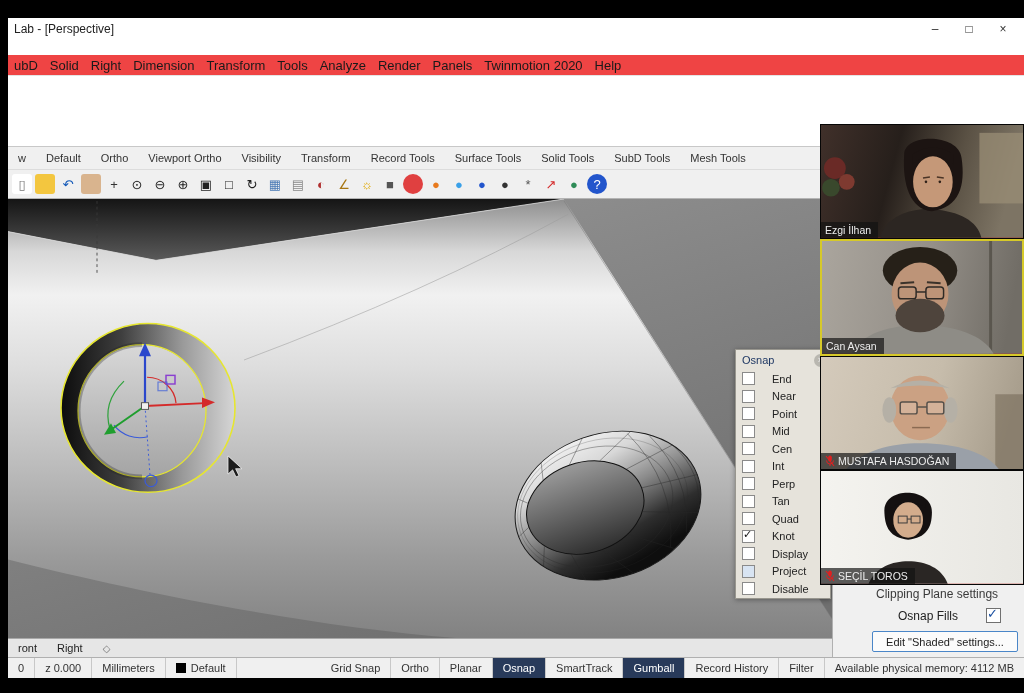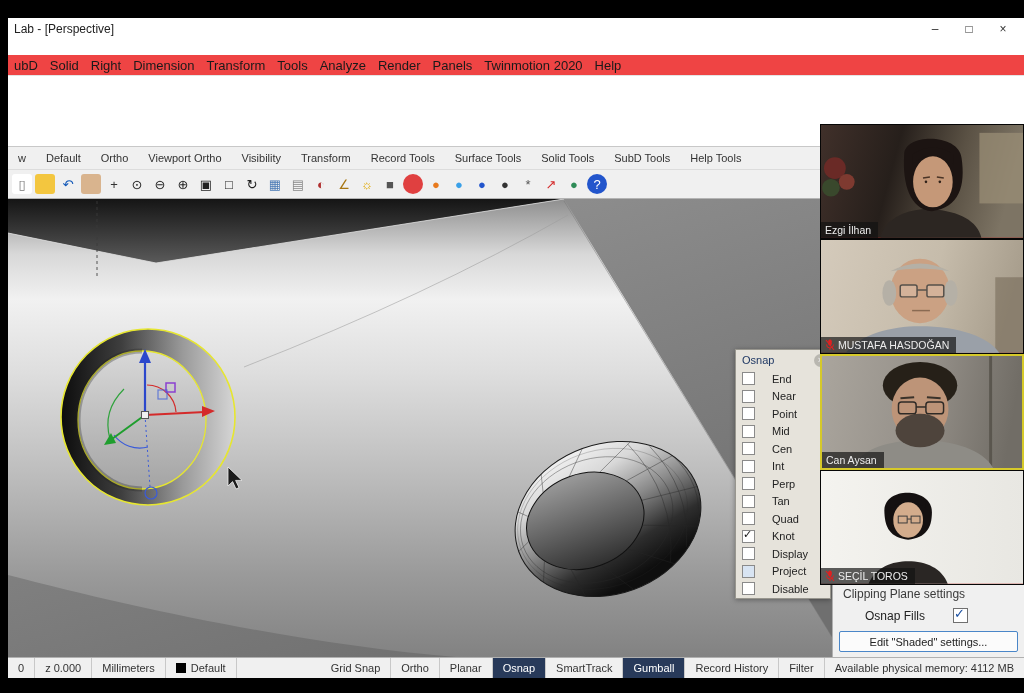--- a/index.html
+++ b/index.html
@@ -29,21 +29,21 @@
   
   .main{flex:1;display:flex;min-height:0;}
   .viewport-col{width:824px;display:flex;flex-direction:column;flex:none;}
   .viewport{position:relative;flex:1;background:#8f8f8f;overflow:hidden;}
   .scene{position:absolute;left:0;top:0;width:100%;height:100%;}
   .vtabs{height:18px;background:#e6e6e6;border-top:1px solid #a8a8a8;display:flex;align-items:center;
          font-size:11px;color:#222;gap:20px;padding-left:10px;flex:none;}
   .vtab-icon{color:#777;font-size:10px;}
 
   .sidebar{flex:1;background:#f0f0f0;border-left:1px solid #b0b0b0;position:relative;}
-  .sidebar-content{position:absolute;left:0;right:0;bottom:5px;}
+  .sidebar-content{position:absolute;left:0;right:0;bottom:5px;padding-left:33px;}
   .clip-title{font-size:12px;color:#3a3a3a;margin:0 0 7px 10px;}
   .showfills-row{display:flex;align-items:center;margin-left:32px;font-size:12px;color:#222;gap:28px;}
   .cb2{width:13px;height:13px;background:#fff;border:1px solid #707070;position:relative;flex:none;}
   .showfills-row[data-checked="true"] .cb2::after{content:"✓";position:absolute;top:-3px;left:0;
          font-size:13px;color:#1a4fa0;}
   .edit-btn{display:block;margin:8px 6px 0 6px;width:calc(100% - 12px);height:21px;background:#fbfbfb;
          border:1px solid #4a86c8;border-radius:2px;font-size:11px;color:#222;
          font-family:"Liberation Sans",sans-serif;}
 
   
@@ -114,21 +114,21 @@
     <span class="ttab" data-name="toolbar-tab-view">w</span>
     <span class="ttab" data-name="toolbar-tab-display">Default</span>
     <span class="ttab" data-name="toolbar-tab-select">Ortho</span>
     <span class="ttab" data-name="toolbar-tab-viewport-layout">Viewport Ortho</span>
     <span class="ttab" data-name="toolbar-tab-visibility">Visibility</span>
     <span class="ttab" data-name="toolbar-tab-transform">Transform</span>
     <span class="ttab" data-name="toolbar-tab-curve-tools">Record Tools</span>
     <span class="ttab" data-name="toolbar-tab-surface-tools">Surface Tools</span>
     <span class="ttab" data-name="toolbar-tab-solid-tools">Solid Tools</span>
     <span class="ttab" data-name="toolbar-tab-subd-tools">SubD Tools</span>
-    <span class="ttab" data-name="toolbar-tab-mesh-tools">Help Tools</span>
+    <span class="ttab" data-name="toolbar-tab-mesh-tools">Mesh Tools</span>
   </div>
 
   <div class="iconrow" data-name="toolbar-icons">
       <span class="icon" data-name="new-file-icon" style="color: rgb(119, 119, 119); background: rgb(255, 255, 255);">▯</span>
       <span class="icon" data-name="open-folder-icon" style="color: rgb(51, 51, 51); background: rgb(243, 198, 63);"></span>
       <span class="icon" data-name="undo-icon" style="color: rgb(18, 88, 184);">↶</span>
       <span class="icon" data-name="pan-hand-icon" style="color: rgb(51, 51, 51); background: rgb(217, 180, 142);"></span>
       <span class="icon" data-name="move-icon" style="color: rgb(51, 51, 51);">+</span>
       <span class="icon" data-name="zoom-dynamic-icon" style="color: rgb(34, 34, 34);">⊙</span>
       <span class="icon" data-name="zoom-out-icon" style="color: rgb(34, 34, 34);">⊖</span>
@@ -310,20 +310,25 @@
               <span class="cb" data-name="checkbox"></span>
               <span>Project</span>
             </div>
           <div class="osnap-row" data-name="osnap-option-disable" data-checked="false">
               <span class="cb" data-name="checkbox"></span>
               <span>Disable</span>
             </div>
         </div>
       </div>
 
+      <div class="vtabs" data-name="viewport-tab-bar">
+        <span data-name="viewport-tab-front">ront</span>
+        <span data-name="viewport-tab-right">Right</span>
+        <span class="vtab-icon" data-name="viewport-tabs-menu-icon">◇</span>
+      </div>
     </div>
 
     <div class="sidebar" data-name="right-panel">
       <div class="sidebar-content" data-name="clipping-plane-section">
         <div class="clip-title" data-name="clipping-plane-title">Clipping Plane settings</div>
         <div class="showfills-row" data-name="show-fills-row" data-checked="true">
           <span data-name="show-fills-label">Osnap Fills</span>
           <span class="cb2" data-name="show-fills-checkbox"></span>
         </div>
         <button class="edit-btn" data-name="edit-shaded-settings-button">Edit "Shaded" settings...</button>
@@ -374,20 +379,47 @@
       <ellipse cx="113" cy="58" rx="20" ry="26" fill="#c59878"></ellipse>
       <path d="M92,40 Q113,22 134,40 L134,30 Q113,16 92,30 Z" fill="#1c1412"></path>
       <line x1="103" y1="54" x2="110" y2="53" stroke="#4a3426" stroke-width="1.5"></line>
       <line x1="117" y1="53" x2="124" y2="54" stroke="#4a3426" stroke-width="1.5"></line>
       <circle cx="106" cy="58" r="1.3" fill="#2e2018"></circle>
         <circle cx="120" cy="58" r="1.3" fill="#2e2018"></circle>
     </svg>
     <span class="vlabel" data-name="participant-name-label">
 
       <span>Ezgi İlhan</span>
+    </span>
+  </div>
+
+  <div class="vtile" data-name="video-tile-can" data-active="true">
+    <svg class="vbg" viewBox="0 0 204 115" preserveAspectRatio="none" data-name="participant-video">
+      <defs>
+          <linearGradient id="bgC" x1="0" y1="0" x2="1" y2="0.1">
+        <stop offset="0" stop-color="#aaa59d"></stop>
+            <stop offset="0.55" stop-color="#959089"></stop>
+        <stop offset="1" stop-color="#716d66"></stop>
+      </linearGradient>
+        </defs>
+      <rect width="204" height="115" fill="url(#bgC)"></rect>
+      <line x1="172" y1="0" x2="172" y2="115" stroke="#5a564e" stroke-width="3"></line>
+      <path d="M30,115 C40,94 70,86 100,86 C135,86 165,96 175,115 Z" fill="#8e8c86"></path>
+      <ellipse cx="100" cy="30" rx="38" ry="24" fill="#262018"></ellipse>
+      <ellipse cx="100" cy="54" rx="29" ry="32" fill="#bd9478"></ellipse>
+      <ellipse cx="100" cy="76" rx="25" ry="17" fill="#4e443c"></ellipse>
+      <rect x="78" y="47" width="18" height="12" rx="3" fill="none" stroke="#2e2a26" stroke-width="1.5"></rect>
+      <rect x="106" y="47" width="18" height="12" rx="3" fill="none" stroke="#2e2a26" stroke-width="1.5"></rect>
+      <line x1="96" y1="52" x2="106" y2="52" stroke="#2e2a26" stroke-width="1.5"></line>
+      <line x1="80" y1="43" x2="94" y2="42" stroke="#3a322a" stroke-width="2"></line>
+      <line x1="107" y1="42" x2="121" y2="43" stroke="#3a322a" stroke-width="2"></line>
+    </svg>
+    <span class="vlabel" data-name="participant-name-label">
+
+      <span>Can Aysan</span>
     </span>
   </div>
 
   <div class="vtile" data-name="video-tile-mustafa" data-muted="true">
     <svg class="vbg" viewBox="0 0 204 115" preserveAspectRatio="none" data-name="participant-video">
       <defs>
           <linearGradient id="bgM" x1="0" y1="0" x2="1" y2="0.15">
         <stop offset="0" stop-color="#d4cabb"></stop>
             <stop offset="0.6" stop-color="#c6bcab"></stop>
         <stop offset="1" stop-color="#a99f8e"></stop>
@@ -411,47 +443,20 @@
             <rect x="3.2" y="0.5" width="3.6" height="6" rx="1.8" fill="#e02020"></rect>
             <path d="M1.5,5.5 a3.5,3.5 0 0 0 7,0" fill="none" stroke="#e02020" stroke-width="1"></path>
             <line x1="5" y1="9" x2="5" y2="11" stroke="#e02020" stroke-width="1"></line>
             <line x1="1" y1="1" x2="9" y2="11" stroke="#e02020" stroke-width="1.2"></line>
           </svg>
         </span>
       <span>MUSTAFA HASDOĞAN</span>
     </span>
   </div>
 
-  <div class="vtile" data-name="video-tile-can" data-active="true">
-    <svg class="vbg" viewBox="0 0 204 115" preserveAspectRatio="none" data-name="participant-video">
-      <defs>
-          <linearGradient id="bgC" x1="0" y1="0" x2="1" y2="0.1">
-        <stop offset="0" stop-color="#aaa59d"></stop>
-            <stop offset="0.55" stop-color="#959089"></stop>
-        <stop offset="1" stop-color="#716d66"></stop>
-      </linearGradient>
-        </defs>
-      <rect width="204" height="115" fill="url(#bgC)"></rect>
-      <line x1="172" y1="0" x2="172" y2="115" stroke="#5a564e" stroke-width="3"></line>
-      <path d="M30,115 C40,94 70,86 100,86 C135,86 165,96 175,115 Z" fill="#8e8c86"></path>
-      <ellipse cx="100" cy="30" rx="38" ry="24" fill="#262018"></ellipse>
-      <ellipse cx="100" cy="54" rx="29" ry="32" fill="#bd9478"></ellipse>
-      <ellipse cx="100" cy="76" rx="25" ry="17" fill="#4e443c"></ellipse>
-      <rect x="78" y="47" width="18" height="12" rx="3" fill="none" stroke="#2e2a26" stroke-width="1.5"></rect>
-      <rect x="106" y="47" width="18" height="12" rx="3" fill="none" stroke="#2e2a26" stroke-width="1.5"></rect>
-      <line x1="96" y1="52" x2="106" y2="52" stroke="#2e2a26" stroke-width="1.5"></line>
-      <line x1="80" y1="43" x2="94" y2="42" stroke="#3a322a" stroke-width="2"></line>
-      <line x1="107" y1="42" x2="121" y2="43" stroke="#3a322a" stroke-width="2"></line>
-    </svg>
-    <span class="vlabel" data-name="participant-name-label">
-
-      <span>Can Aysan</span>
-    </span>
-  </div>
-
   <div class="vtile" data-name="video-tile-secil" data-muted="true">
     <svg class="vbg" viewBox="0 0 204 115" preserveAspectRatio="none" data-name="participant-video">
       <defs>
           <linearGradient id="bgS" x1="0" y1="0" x2="1" y2="0">
         <stop offset="0" stop-color="#f4f3ef"></stop>
             <stop offset="1" stop-color="#e8e7e2"></stop>
       </linearGradient>
         </defs>
       <rect width="204" height="115" fill="url(#bgS)"></rect>
       <path d="M48,115 C55,98 72,92 88,92 C106,92 122,99 128,115 Z" fill="#2a2624"></path>

